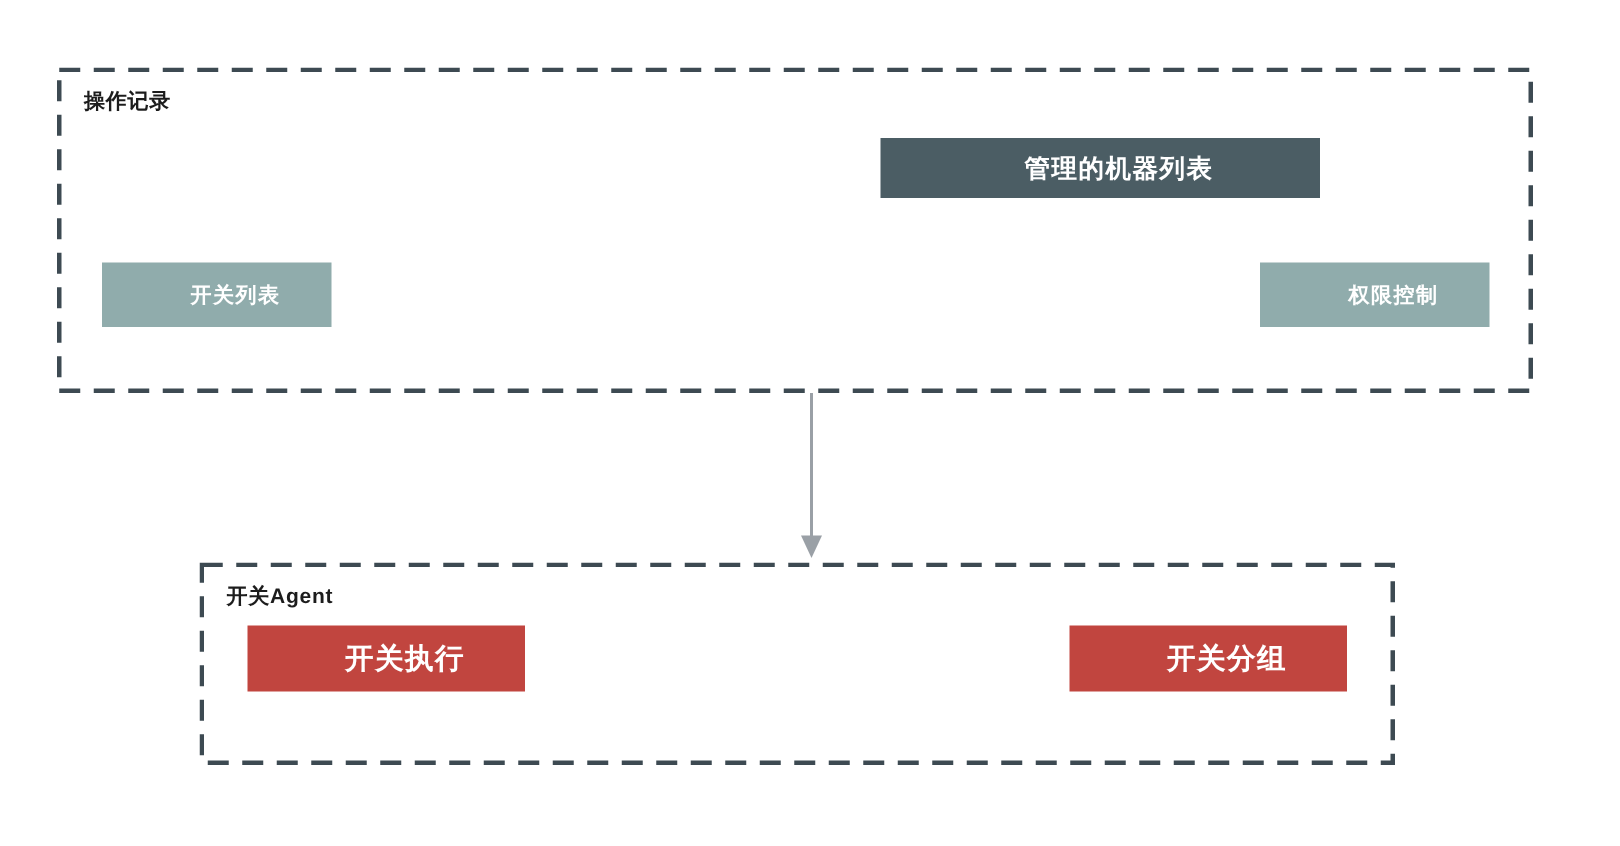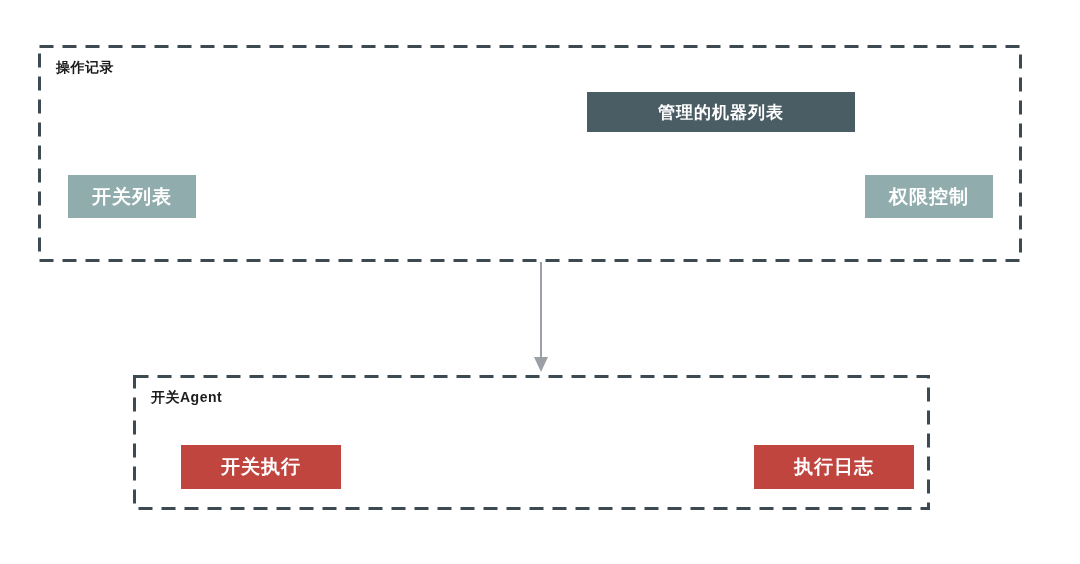--- a/index.html
+++ b/index.html
@@ -54,20 +54,21 @@
     letter-spacing: 0.5px;
     white-space: nowrap;
   }
   .box {
     display: flex;
     align-items: center;
     justify-content: center;
     color: var(--module-text, #ffffff);
     font-weight: bold;
     white-space: nowrap;
+    padding-left: 25px;
   }
   .dark-box {
     position: absolute;
     left: 549px;
     top: 47px;
     width: 268px;
     height: 40px;
     background: var(--machine-list-bg, #4b5d64);
     font-size: 17px;
     letter-spacing: 1px;
@@ -77,29 +78,28 @@
     display: flex;
     justify-content: space-between;
   }
   .console-row {
     left: 30px;
     top: 130px;
     width: 925px;
   }
   .agent-row {
     left: 32px;
-    top: 70px;
+    top: 42px;
     width: 733px;
-    margin-left: 16px;
   }
   .teal-box {
     width: 128px;
     height: 43px;
     background: var(--console-module-bg, #90acac);
-    font-size: 19px;
+    font-size: 14px;
     letter-spacing: 1px;
   }
   .red-box {
     width: 160px;
     height: 44px;
     background: var(--agent-module-bg, #c1453f);
     font-size: 19px;
     letter-spacing: 1px;
   }
   .arrow {
@@ -130,17 +130,17 @@
     <path d="M6 95 L20 95 L13 110 Z" fill="#9aa0a6"></path>
   </svg>
 
   <div class="panel panel-agent">
     <svg class="panel-border" viewBox="0 0 797 135" preserveAspectRatio="none">
       <rect x="1.5" y="1.5" width="794" height="132"></rect>
     </svg>
     <div class="panel-title">开关Agent</div>
     <div class="row agent-row">
       <div class="box red-box">开关执行</div>
-      <div class="box red-box">执行日志</div>
+      <div class="box red-box">开关分组</div>
     </div>
   </div>
 
 </div>
 
 </body></html>

